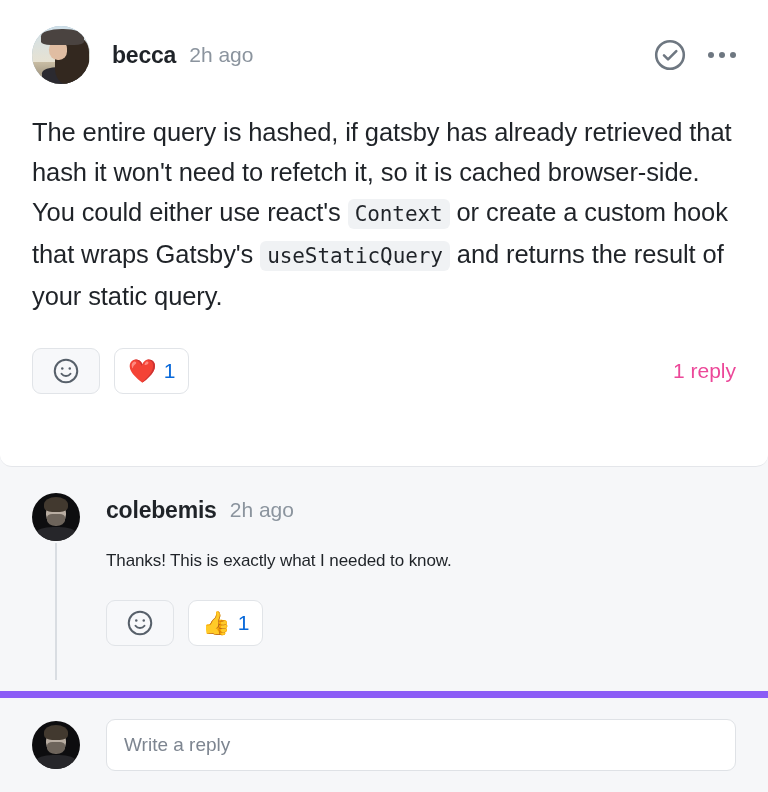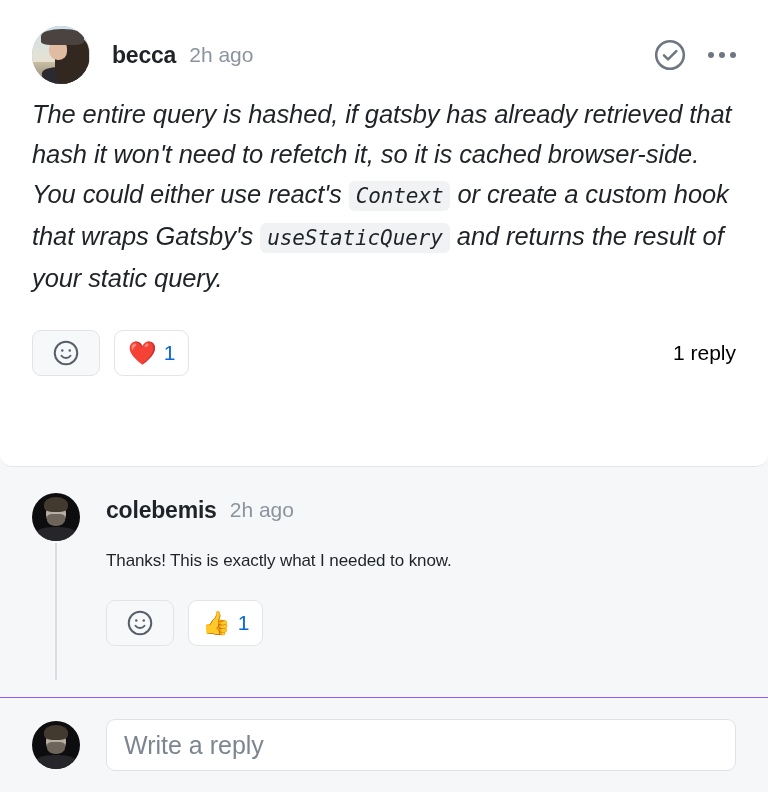--- a/index.html
+++ b/index.html
@@ -96,23 +96,22 @@
     border-radius: 50%;
     background: #6e7781;
     display: block;
   }
 
   
   .comment-body {
     font-size: 25.5px;
     line-height: 40px;
     color: #1f2328;
-    margin-top: 10px;
+    margin-top: 28px;
     letter-spacing: -0.1px;
-    font-style: italic;
   }
 
   code.inline {
     font-family: "DejaVu Sans Mono", "Liberation Mono", monospace;
     font-size: 21px;
     background: #f0f2f4;
     border-radius: 6px;
     padding: 3px 7px;
     color: #1f2328;
   }
@@ -150,31 +149,31 @@
   .reaction-emoji { font-size: 23px; line-height: 1; }
   .reaction-count {
     font-size: 21px;
     color: #0969da;
     font-weight: normal;
   }
 
   .reply-count {
     margin-left: auto;
     font-size: 21px;
-    color: #000000;
+    color: #ec4899;
   }
 
   
   .reply-section {
     background: #f6f7f9;
     padding: 26px 32px 0 32px;
     position: relative;
     height: 231px;
     flex: none;
-    border-bottom: 1px solid #8b5cf6;
+    border-bottom: 7px solid #8b5cf6;
   }
 
   .reply {
     display: flex;
     position: relative;
   }
 
   .reply-avatar-col {
     width: 48px;
     flex: none;
@@ -254,21 +253,21 @@
   }
 
   .composer-input {
     flex: 1;
     height: 52px;
     margin-left: 26px;
     background: #ffffff;
     border: 1px solid #dfe2e6;
     border-radius: 9px;
     font-family: inherit;
-    font-size: 25px;
+    font-size: 19px;
     color: #1f2328;
     padding: 0 17px;
     outline: none;
   }
   .composer-input::placeholder { color: #7d8590; }
 
   
   .av-becca { background: #9fb6c6; position: relative; }
   .av-becca .sky {
     position: absolute; left: 0; right: 0; top: 0; height: 62%;

